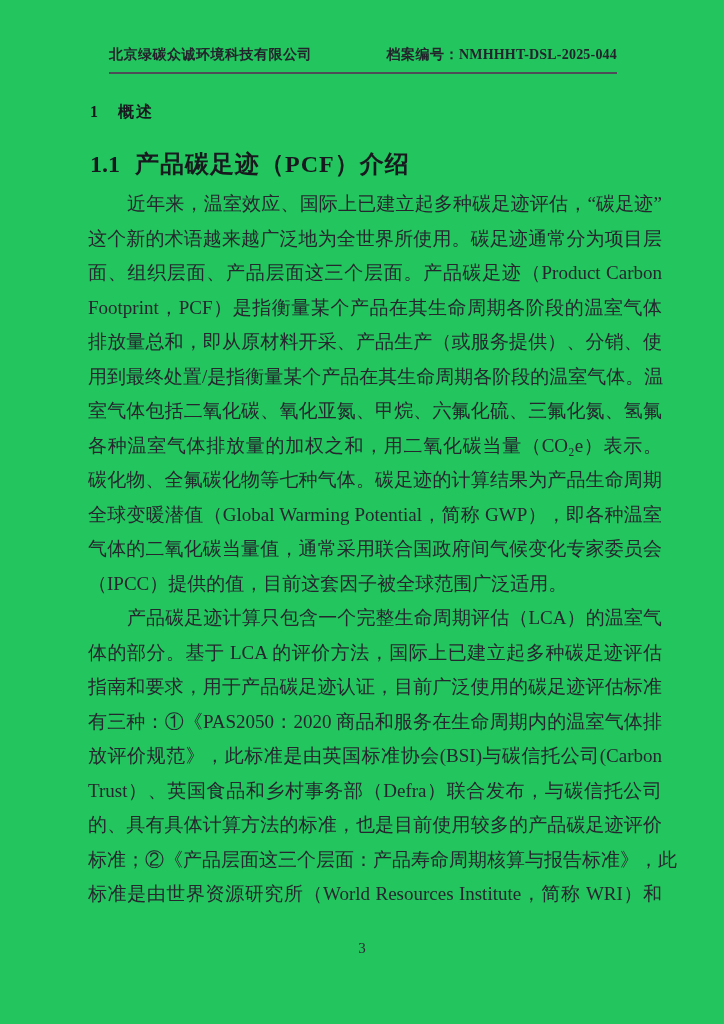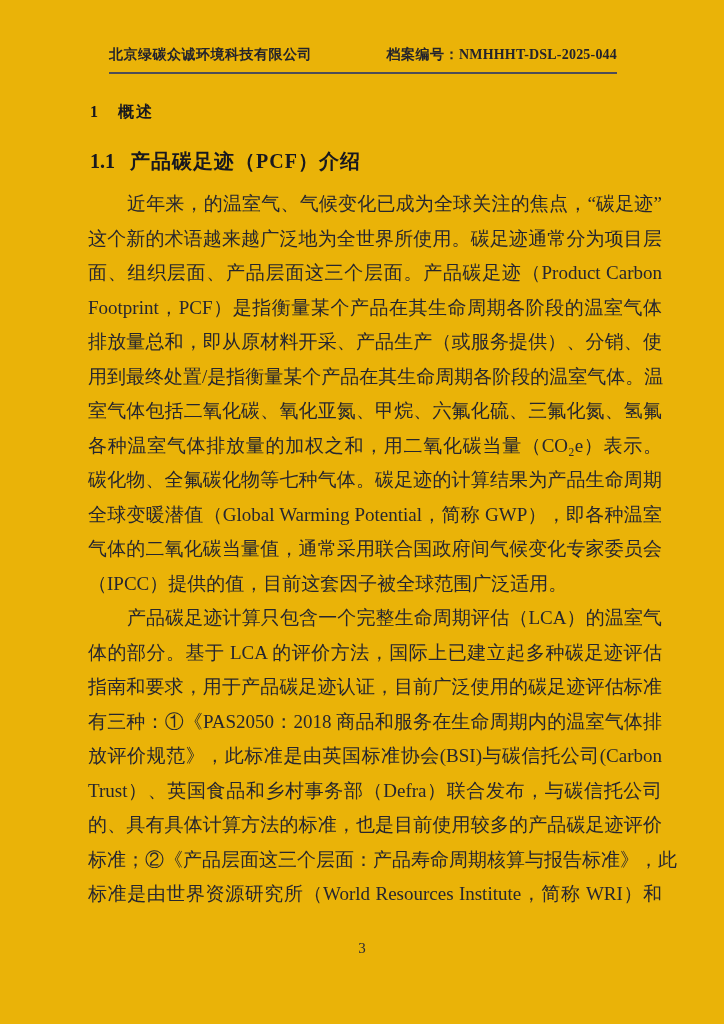--- a/index.html
+++ b/index.html
@@ -2,21 +2,21 @@
 <html><head>
 <meta charset="utf-8">
 <style>
   * { margin: 0; padding: 0; box-sizing: border-box; }
   html, body { background: #e9e9e9; }
   .page {
     position: relative;
     width: 724px;
     height: 1024px;
     margin: 0 auto;
-    background: #eab308;
+    background: #22c55e;
     font-family: "Liberation Serif", "DejaVu Serif", serif;
     color: #23232c;
     overflow: hidden;
   }
   
   .doc-header {
     position: absolute;
     left: 109px;
     top: 46px;
     width: 508px;
@@ -40,21 +40,21 @@
     font-weight: bold;
     color: #18181f;
     white-space: nowrap;
   }
   .h1-row .num { margin-right: 20px; }
   .h1-row .ttl { letter-spacing: 2px; }
   .h2-row {
     position: absolute;
     left: 90px;
     top: 148px;
-    font-size: 20px;
+    font-size: 24px;
     font-weight: bold;
     color: #18181f;
     white-space: nowrap;
   }
   .h2-row .num { margin-right: 15px; }
   .h2-row .ttl { letter-spacing: 1px; }
   
   .body-block {
     position: absolute;
     left: 88px;
@@ -100,38 +100,38 @@
   <div class="h1-row" data-name="section-heading">
     <span class="num" data-name="section-number">1</span><span class="ttl" data-name="section-title">概述</span>
   </div>
 
   <div class="h2-row" data-name="subsection-heading">
     <span class="num" data-name="subsection-number">1.1</span><span class="ttl" data-name="subsection-title">产品碳足迹（PCF）介绍</span>
   </div>
 
   <div class="body-block" data-name="body-text">
     <div class="paragraph" data-name="paragraph-1">
-        <div class="body-line" data-name="body-line">近年来，的温室气、气候变化已成为全球关注的焦点，“碳足迹”</div>
+        <div class="body-line" data-name="body-line">近年来，温室效应、国际上已建立起多种碳足迹评估，“碳足迹”</div>
         <div class="body-line" data-name="body-line">这个新的术语越来越广泛地为全世界所使用。碳足迹通常分为项目层</div>
         <div class="body-line" data-name="body-line">面、组织层面、产品层面这三个层面。产品碳足迹（Product Carbon</div>
         <div class="body-line" data-name="body-line">Footprint，PCF）是指衡量某个产品在其生命周期各阶段的温室气体</div>
         <div class="body-line" data-name="body-line">排放量总和，即从原材料开采、产品生产（或服务提供）、分销、使</div>
         <div class="body-line" data-name="body-line">用到最终处置/是指衡量某个产品在其生命周期各阶段的温室气体。温</div>
         <div class="body-line" data-name="body-line">室气体包括二氧化碳、氧化亚氮、甲烷、六氟化硫、三氟化氮、氢氟</div>
         <div class="body-line" data-name="body-line">各种温室气体排放量的加权之和，用二氧化碳当量（CO₂e）表示。</div>
         <div class="body-line" data-name="body-line">碳化物、全氟碳化物等七种气体。碳足迹的计算结果为产品生命周期</div>
         <div class="body-line" data-name="body-line">全球变暖潜值（Global Warming Potential，简称 GWP），即各种温室</div>
         <div class="body-line" data-name="body-line">气体的二氧化碳当量值，通常采用联合国政府间气候变化专家委员会</div>
         <div class="body-line" data-name="body-line">（IPCC）提供的值，目前这套因子被全球范围广泛适用。</div>
       </div>
     <div class="paragraph" data-name="paragraph-2">
         <div class="body-line" data-name="body-line">产品碳足迹计算只包含一个完整生命周期评估（LCA）的温室气</div>
         <div class="body-line" data-name="body-line">体的部分。基于 LCA 的评价方法，国际上已建立起多种碳足迹评估</div>
         <div class="body-line" data-name="body-line">指南和要求，用于产品碳足迹认证，目前广泛使用的碳足迹评估标准</div>
-        <div class="body-line" data-name="body-line">有三种：①《PAS2050：2018 商品和服务在生命周期内的温室气体排</div>
+        <div class="body-line" data-name="body-line">有三种：①《PAS2050：2020 商品和服务在生命周期内的温室气体排</div>
         <div class="body-line" data-name="body-line">放评价规范》，此标准是由英国标准协会(BSI)与碳信托公司(Carbon</div>
         <div class="body-line" data-name="body-line">Trust）、英国食品和乡村事务部（Defra）联合发布，与碳信托公司</div>
         <div class="body-line" data-name="body-line">的、具有具体计算方法的标准，也是目前使用较多的产品碳足迹评价</div>
         <div class="body-line" data-name="body-line">标准；②《产品层面这三个层面：产品寿命周期核算与报告标准》，此</div>
         <div class="body-line" data-name="body-line">标准是由世界资源研究所（World Resources Institute，简称 WRI）和</div>
       </div>
   </div>
 
   <div class="page-footer" data-name="page-footer">
     <span data-name="page-number">3</span>

